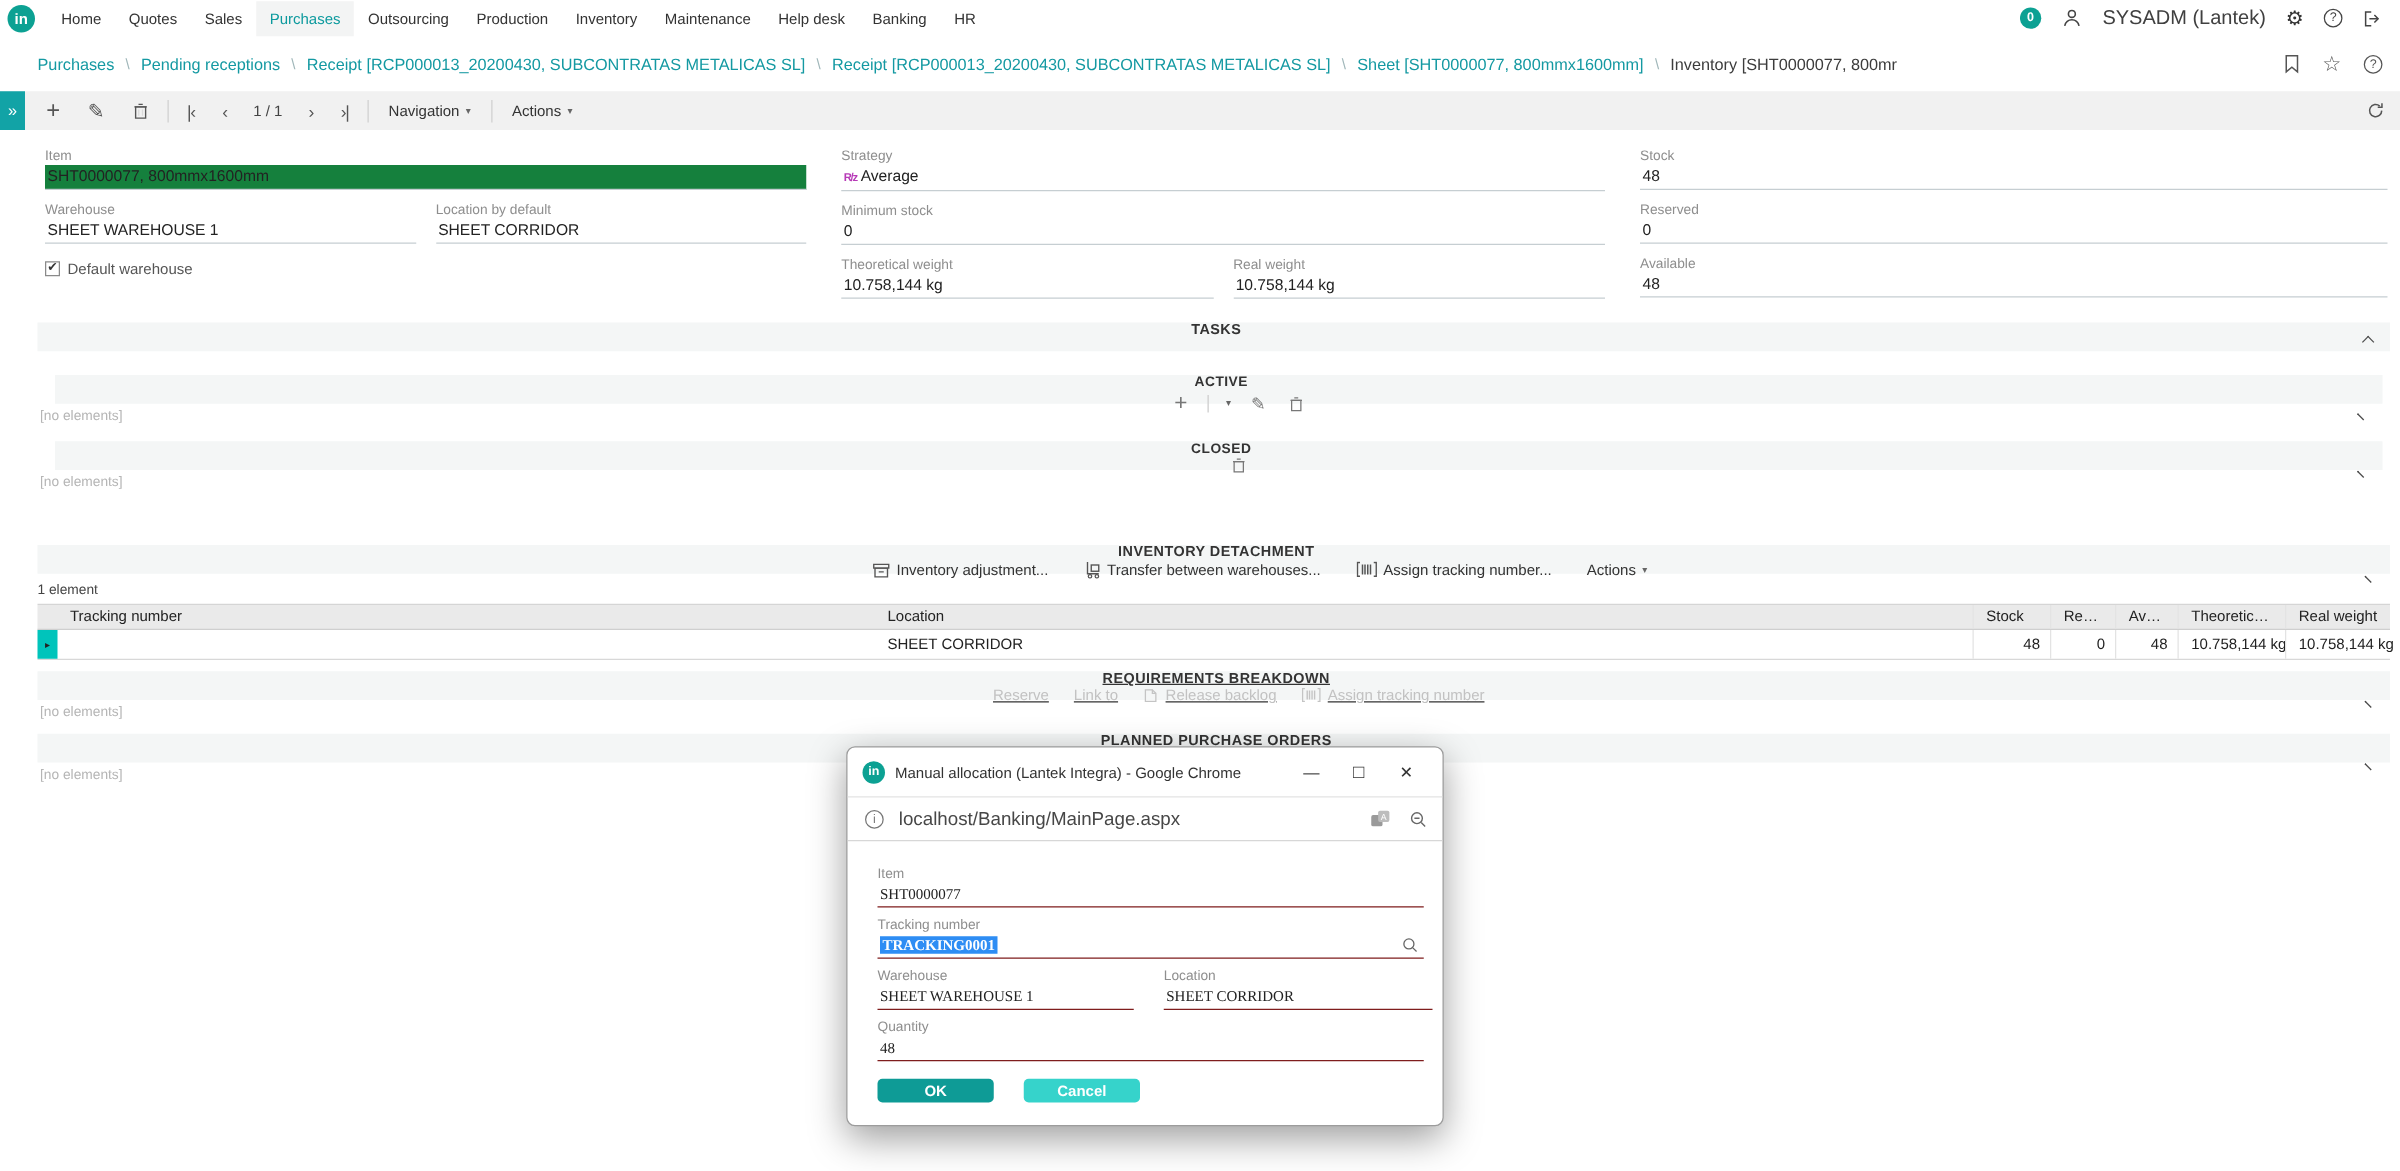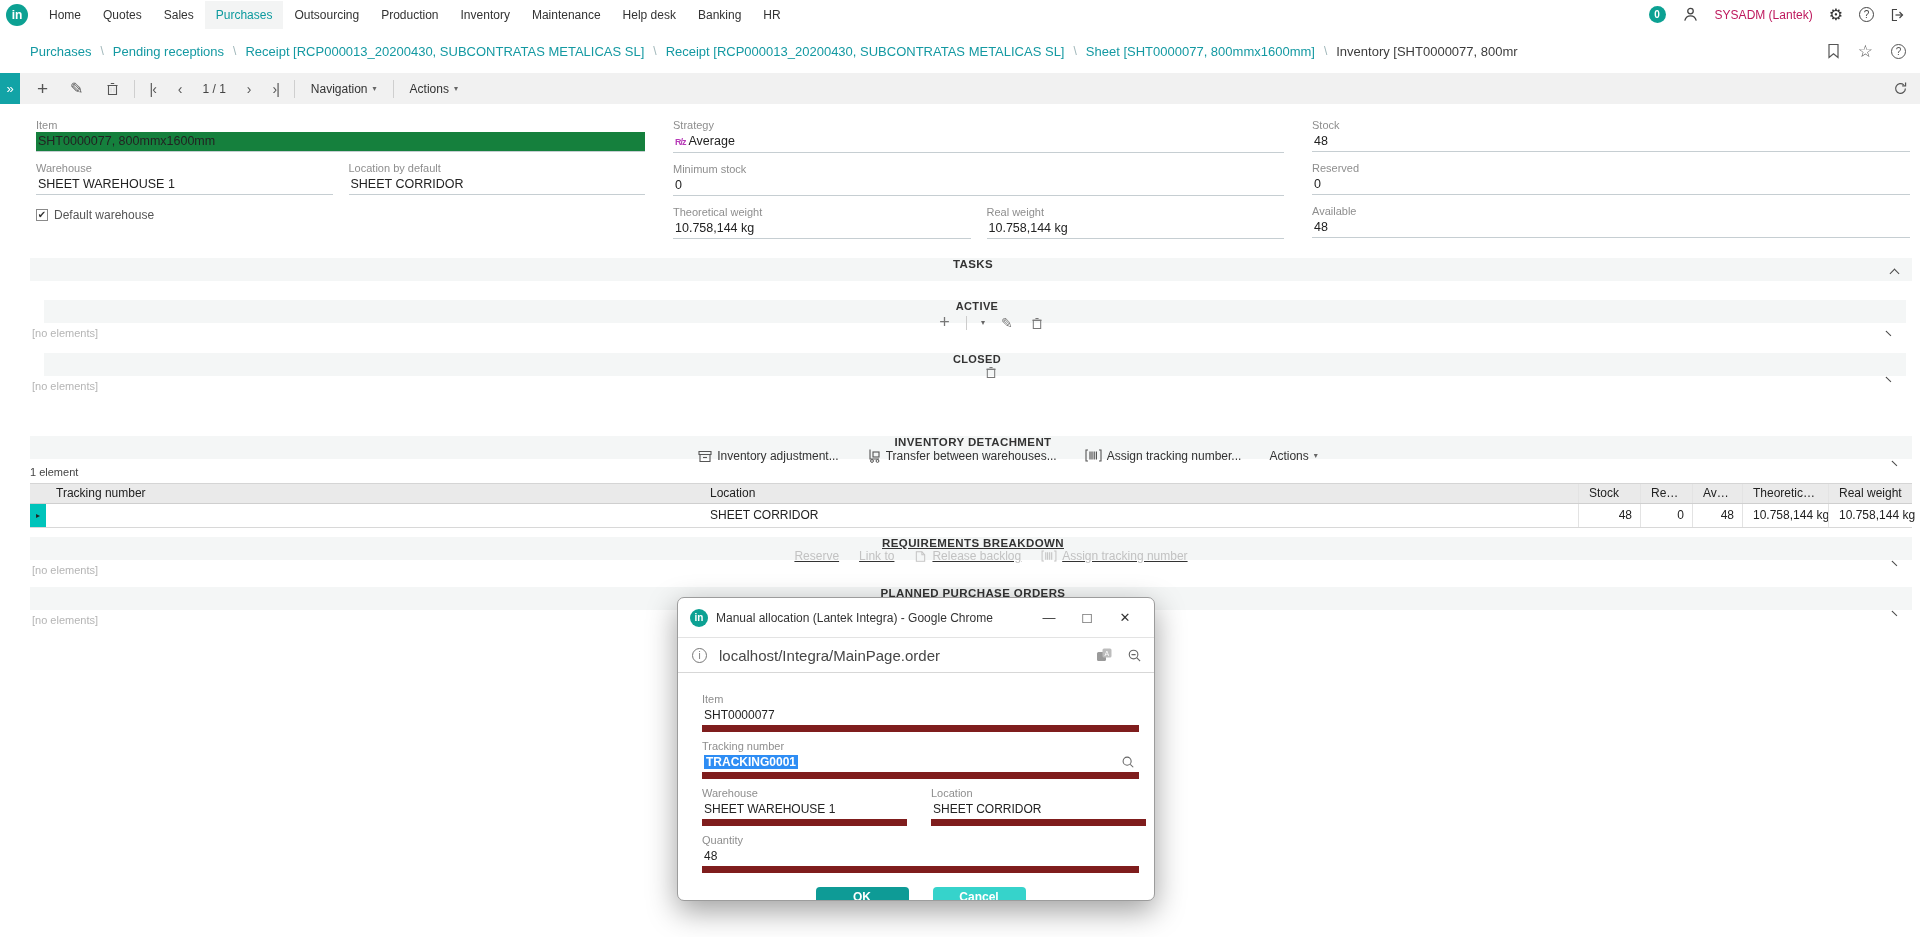--- a/index.html
+++ b/index.html
@@ -6,21 +6,21 @@
   html,body { overflow:hidden; background:#fff; }
   body { width:1920px; height:937px; font-family:"Liberation Sans", sans-serif; color:#333; position:relative; }
 
   
   .topnav { height:29px; display:flex; align-items:center; background:#fff; padding-left:6px; }
   .logo { width:22px; height:22px; border-radius:50%; background:#0ca193; color:#fff; font-weight:bold; font-size:12px; display:flex; align-items:center; justify-content:center; margin-right:10px; }
   .navitem { font-size:12px; color:#333; padding:7px 11px; cursor:pointer; white-space:nowrap; }
   .navitem.active { color:#0d9a9e; background:#f3f4f4; }
   .topnav-right { margin-left:auto; display:flex; align-items:center; gap:16px; padding-right:14px; }
   .badge { width:17px; height:17px; border-radius:50%; background:#0ca193; color:#fff; font-size:10px; font-weight:bold; display:flex; align-items:center; justify-content:center; }
-  .username { font-size:12px; color:#be185d; }
+  .username { font-size:16px; color:#404040; }
   .gear { font-size:16px; color:#333; }
   .circle-ico { width:15px; height:15px; border:1.2px solid #444; border-radius:50%; font-size:10px; color:#444; display:flex; align-items:center; justify-content:center; }
 
   
   .crumbrow { height:44px; display:flex; align-items:center; padding:0 14px 0 30px; }
   .crumb { font-size:13px; color:#1499a2; cursor:pointer; white-space:nowrap; }
   .crumb.current { color:#3c3c3c; cursor:default; }
   .crumbsep { font-size:12px; color:#9fb6b9; margin:0 9px; }
   .crumb-icons { margin-left:auto; display:flex; align-items:center; gap:18px; }
 
@@ -79,25 +79,25 @@
   .mtitle-text { font-size:12px; color:#333; white-space:nowrap; }
   .winctl { margin-left:auto; display:flex; align-items:center; gap:0; }
   .winctl span { width:38px; text-align:center; font-size:13px; color:#333; cursor:pointer; }
   .urlbar { height:35px; display:flex; align-items:center; padding:0 12px 0 14px; border-bottom:1px solid #d7d7d7; }
   .urlbar .circle-ico { margin-right:12px; color:#777; border-color:#777; }
   .urltext { font-size:15px; color:#474747; }
   .urlicons { margin-left:auto; display:flex; align-items:center; gap:14px; }
   .mbody { padding:20px 15px 0 24px; }
   .mfld { margin-bottom:8px; }
   .mfld .lb { font-size:11px; color:#8e8e8e; line-height:13px; }
-  .mfld .vl { font-size:12px; color:#222; line-height:16px; border-bottom:7px solid #7f1d1d; padding:1px 0 2px 2px; min-height:19px; position:relative; }
+  .mfld .vl { font-size:12px; color:#222; line-height:16px; border-bottom:1px solid #7f1d1d; padding:1px 0 2px 2px; min-height:19px; position:relative;font-family:Liberation Serif, serif; }
   .selparts { background:#2e8df4; color:#fff; font-weight:bold; padding:0 2px; }
   .mag { position:absolute; right:4px; top:2px; }
   .mtwo { display:grid; grid-template-columns:205px 215px; column-gap:24px; }
-  .mbtns { display:flex; justify-content:center; gap:24px; margin-top:14px; padding-right:0; }
+  .mbtns { display:flex; justify-content:flex-start; gap:24px; margin-top:14px; padding-right:0; }
   .btn { width:93px; height:19px; border:none; border-radius:4px; color:#fff; font-size:12px; font-weight:bold; font-family:"Liberation Sans",sans-serif; cursor:pointer; }
   .btn.ok { background:#0e9b96; }
   .btn.cancel { background:#36d3cb; }
 
   svg { display:block; }
 </style>
 </head>
 <body>
 
 <div class="topnav">
@@ -394,21 +394,21 @@
     <div class="logo">in</div>
     <span class="mtitle-text">Manual allocation (Lantek Integra) - Google Chrome</span>
     <span class="winctl">
       <span>—</span>
       <span style="font-size:15px;">□</span>
       <span>✕</span>
     </span>
   </div>
   <div class="urlbar">
     <span class="circle-ico">i</span>
-    <span class="urltext">localhost/Integra/MainPage.order</span>
+    <span class="urltext">localhost/Banking/MainPage.aspx</span>
     <span class="urlicons">
       <span>
         <svg width="17" height="16" viewBox="0 0 17 16">
             <rect x="1" y="5" width="9" height="9" rx="1.5" fill="#9a9a9a"></rect>
             <rect x="6.5" y="1.5" width="9" height="9" rx="1.5" fill="#bdbdbd"></rect>
             <text x="8.6" y="8.8" font-size="7" fill="#fff">A</text>
           </svg>
       </span>
       <span>
         <svg width="15" height="15" viewBox="0 0 16 16">

